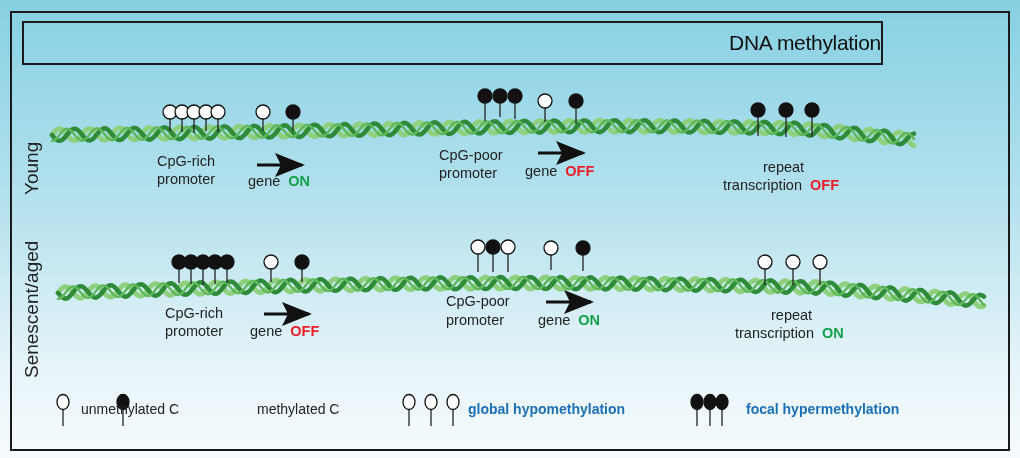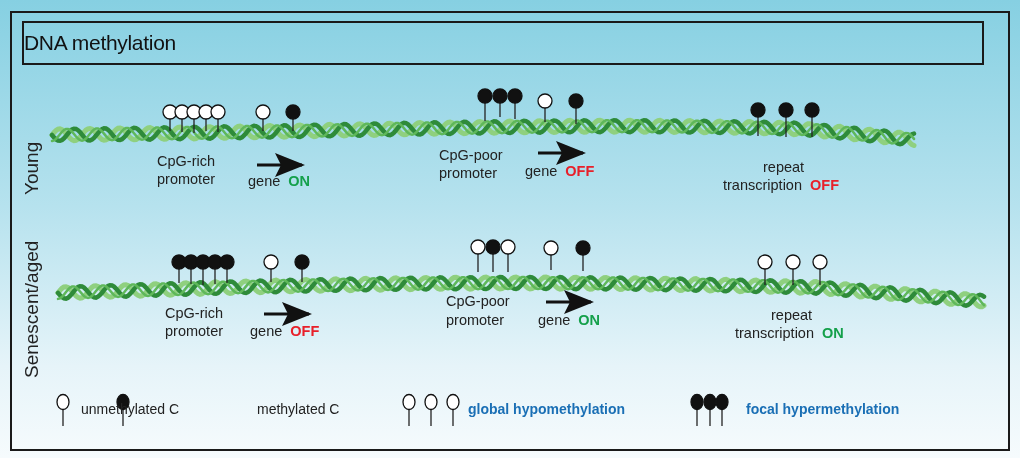--- a/index.html
+++ b/index.html
@@ -1,21 +1,21 @@
 <!DOCTYPE html>
 <html><head>
 <meta charset="utf-8">
 <style>
   html,body{margin:0;padding:0;}
   body{width:1020px;height:458px;overflow:hidden;
     background:linear-gradient(180deg,#86d0e2 0%,#b6e2ee 45%,#e6f4f9 80%,#f6fbfd 100%);
     font-family:"Liberation Sans",sans-serif;position:relative;}
   #frame{position:absolute;left:10px;top:11px;width:1000px;height:440px;border:2px solid #1a1a1a;box-sizing:border-box;}
-  #title-box{position:absolute;left:22px;top:21px;width:962px;height:44px;border:2px solid #1a1a1a;box-sizing:border-box;
-    display:flex;align-items:center;justify-content:flex-start;font-size:21px;color:#111;letter-spacing:-0.3px;}
+  #title-box{position:absolute;left:22px;top:21px;width:861px;height:44px;border:2px solid #1a1a1a;box-sizing:border-box;
+    display:flex;align-items:center;justify-content:flex-end;font-size:21px;color:#111;letter-spacing:-0.3px;}
   #diagram{position:absolute;left:0;top:0;}
   .lbl{font-family:"Liberation Sans",sans-serif;fill:#222;font-size:14.5px;}
   .bold-on{fill:#14a04a;font-weight:bold;}
   .bold-off{fill:#e8202a;font-weight:bold;}
   .blue{fill:#1a6fb5;font-weight:bold;font-size:14px;}
   .legend-txt{font-size:14px;fill:#222;}
   .side{font-size:19px;fill:#222;}
 </style>
 </head>
 <body>

